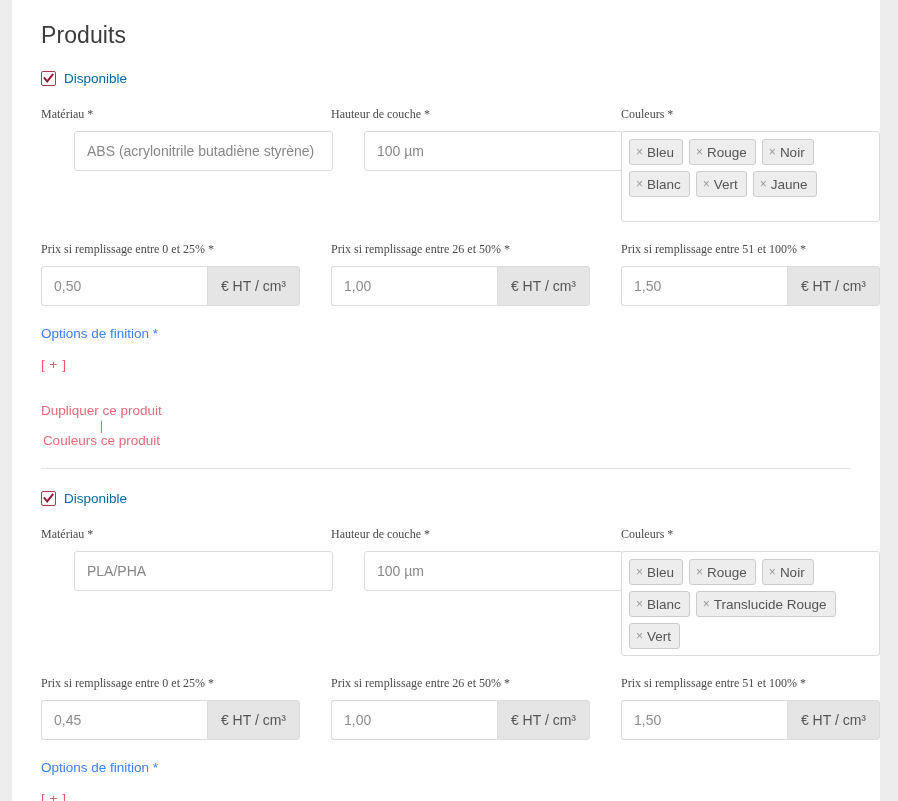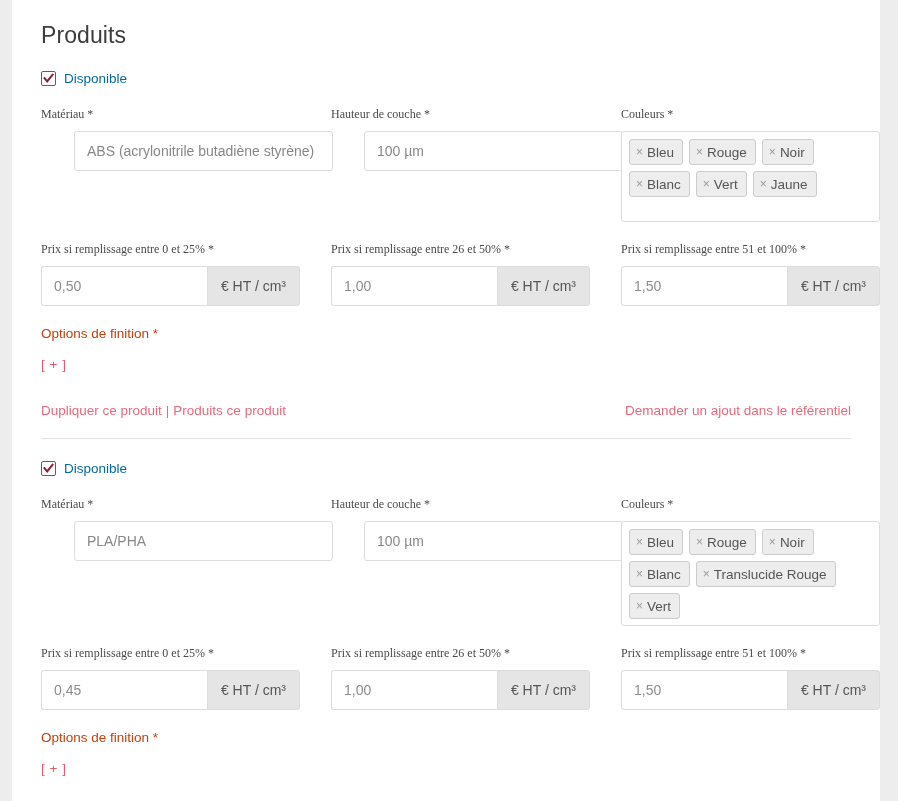--- a/index.html
+++ b/index.html
@@ -146,21 +146,21 @@
     color: #9a9a9a;
     font-size: 12px;
     margin-right: 4px;
     line-height: 1;
   }
 
   
   .finish-label {
     display: block;
     font-size: 13.5px;
-    color: #c2410c;
+    color: #3b82f6;
     margin-bottom: 14px;
   }
   .add-btn {
     display: inline-block;
     color: #e8576a;
     font-size: 13.5px;
     text-decoration: none;
     letter-spacing: .5px;
     cursor: pointer;
   }
@@ -172,21 +172,21 @@
     align-items: center;
     margin-top: 30px;
   }
   .lnk {
     color: #e8697a;
     font-size: 13.5px;
     text-decoration: none;
     cursor: pointer;
   }
   .sep { color: #e8697a; font-size: 13.5px; margin: 0 4px; }
-  .links-left { display: flex; align-items: center; }
+  .links-left { display: flex; align-items: center; flex-direction: column; }
 </style>
 </head>
 <body>
 
 <div class="page">
   <div class="panel">
     <div class="panel-inner">
 
       <h1 class="page-title">Produits</h1>
 
@@ -267,23 +267,22 @@
 
         <div>
           <span class="finish-label">Options de finition *</span>
           <a class="add-btn">[ + ]</a>
         </div>
 
         <div class="links-row">
           <div class="links-left">
             <a class="lnk">Dupliquer ce produit</a>
             <span class="sep">|</span>
-            <a class="lnk">Produits ce produit</a>
-          </div>
-          <a class="lnk">Demander un ajout dans le référentiel</a>
+            <a class="lnk">Couleurs ce produit</a>
+          </div>
         </div>
 
       </div>
 
       <hr class="block-divider">
 
       <div class="product-block">
 
         <div class="avail-row">
           <div class="cbx">

